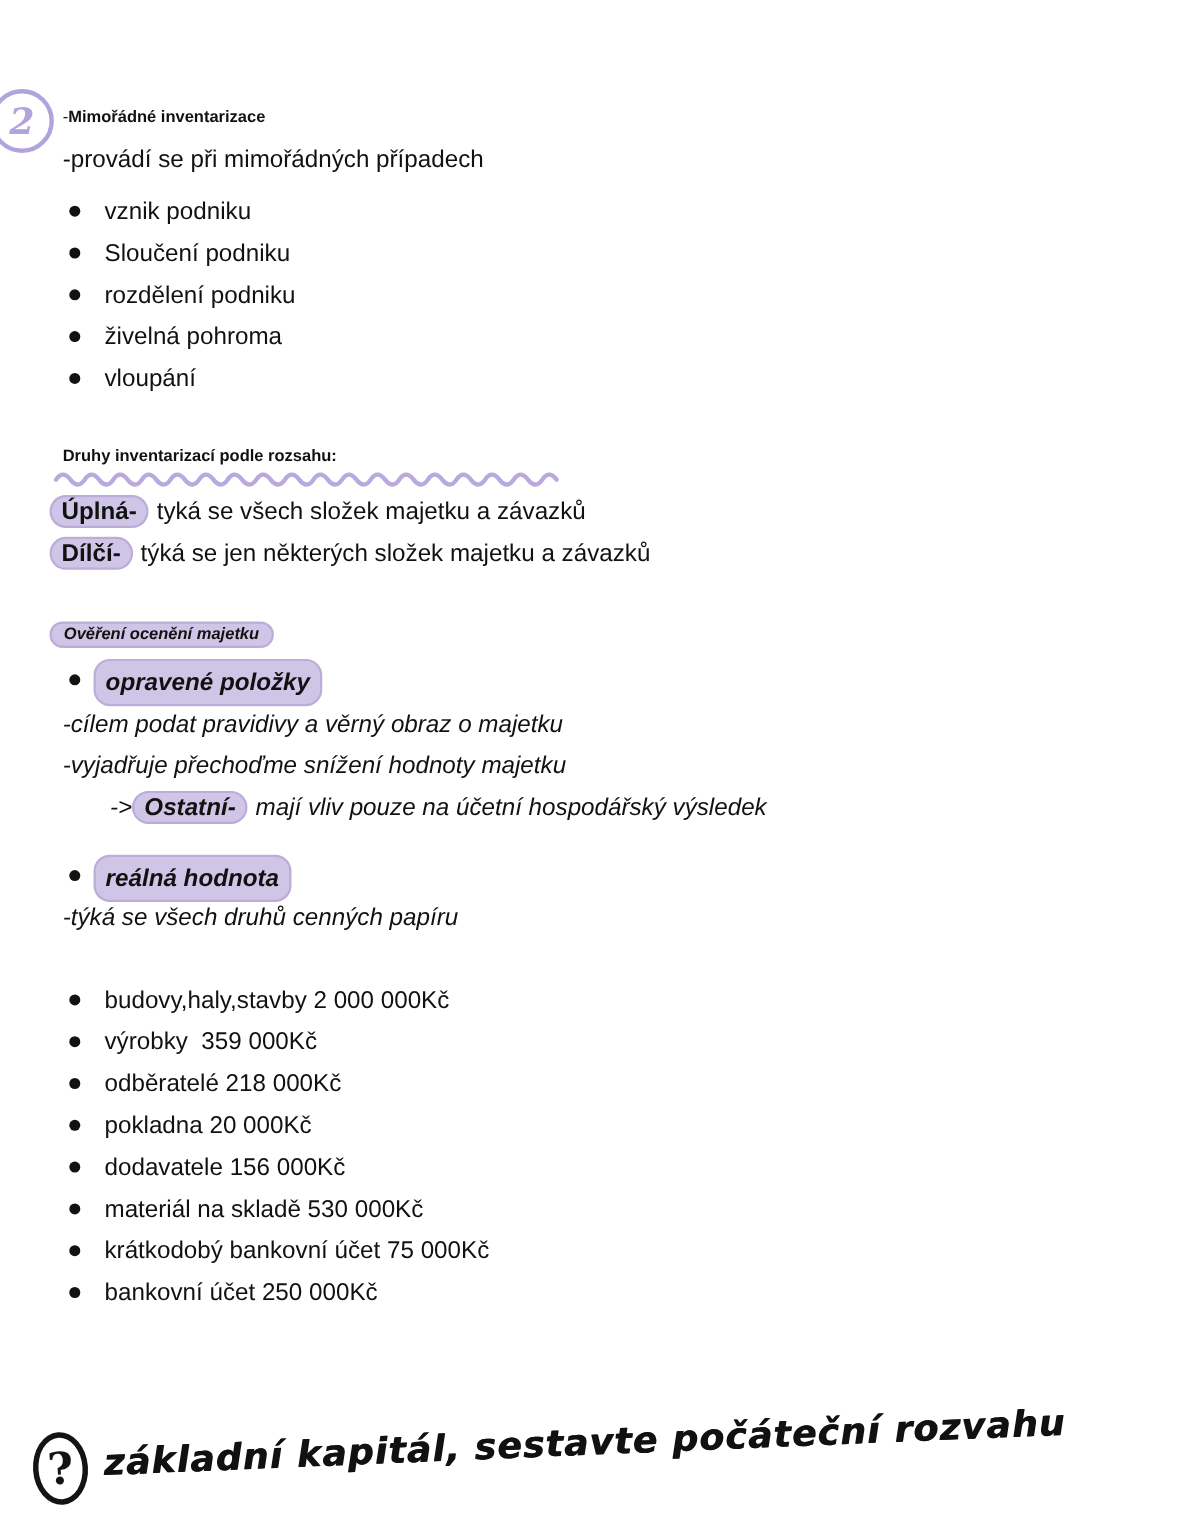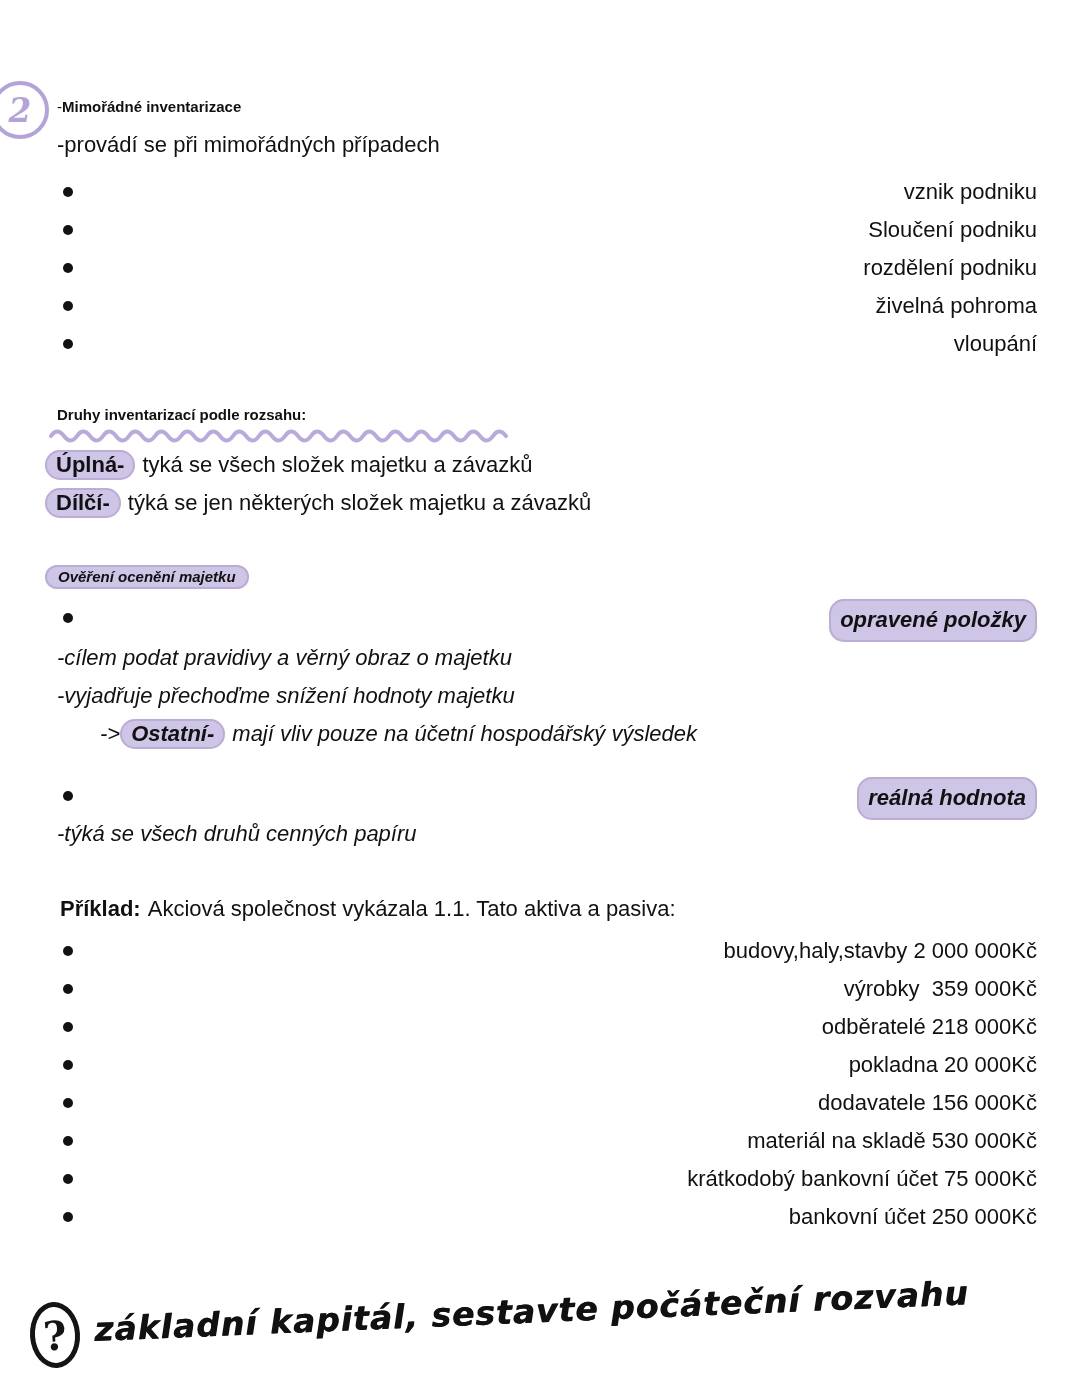--- a/index.html
+++ b/index.html
@@ -29,21 +29,21 @@
     width:980px;
     font-size:22px;
     line-height:38px;
   }
   .line{white-space:pre;}
   b,.bold{font-weight:bold;}
   .heading-line{font-size:15px;}
   .dash{font-weight:normal;}
 
   
-  .brow{display:flex;align-items:flex-start;white-space:pre;justify-content:space-between;}
+  .brow{display:flex;align-items:flex-start;white-space:pre;}
   .dot{
     flex:0 0 auto;
     width:10px;height:10px;border-radius:50%;
     background:#121212;
     margin:14px 22px 0 6px;
   }
   .bullets .brow{height:38px;}
   .bullets{margin-top:9px;}
 
   
@@ -55,21 +55,21 @@
     font-weight:bold;
   }
   .term-line .hl{margin-left:-12px;}
   .desc{margin-left:7px;}
 
   .sec2{margin-top:33px;}
   .wave{display:block;margin:-9px 0 3px -9px;}
 
   .sec3{margin-top:36px;font-style:italic;}
   .sec3 .heading-line .hl{margin-left:-12px;padding:3px 13px 4px 13px;}
-  .hl-row{margin-top:3px;height:38px;gap:12px;}
+  .hl-row{margin-top:3px;height:38px;}
   .hl-row .dot{margin-right:12px;}
   .sec3 .notes{margin-top:2px;}
   .arrow{padding-left:43px;}
   .arrow .pfx{font-weight:normal;}
   .gap-top{margin-top:24px;}
 
   .example{margin-top:37px;}
   .example .intro-line{padding-left:3px;}
   .example .bullets{margin-top:4px;}
 
@@ -160,21 +160,20 @@
         <div class="line">-vyjadřuje přechoďme snížení hodnoty majetku</div>
       </div>
 
       <div class="line arrow"><span class="pfx">-&gt;</span><span class="hl">Ostatní-</span><span class="desc">mají vliv pouze na účetní hospodářský výsledek</span></div>
 
       <div class="brow hl-row gap-top"><span class="dot"></span><span class="hl">reálná hodnota</span></div>
       <div class="line">-týká se všech druhů cenných papíru</div>
     </div>
 
     <div class="example">
-      <div class="line intro-line"><b>Příklad:</b><span class="desc">Akciová společnost vykázala 1.1. Tato aktiva a pasiva:</span></div>
       <div class="bullets">
         <div class="brow"><span class="dot"></span><span>budovy,haly,stavby 2 000 000Kč</span></div>
         <div class="brow"><span class="dot"></span><span>výrobky  359 000Kč</span></div>
         <div class="brow"><span class="dot"></span><span>odběratelé 218 000Kč</span></div>
         <div class="brow"><span class="dot"></span><span>pokladna 20 000Kč</span></div>
         <div class="brow"><span class="dot"></span><span>dodavatele 156 000Kč</span></div>
         <div class="brow"><span class="dot"></span><span>materiál na skladě 530 000Kč</span></div>
         <div class="brow"><span class="dot"></span><span>krátkodobý bankovní účet 75 000Kč</span></div>
         <div class="brow"><span class="dot"></span><span>bankovní účet 250 000Kč</span></div>
       </div>

